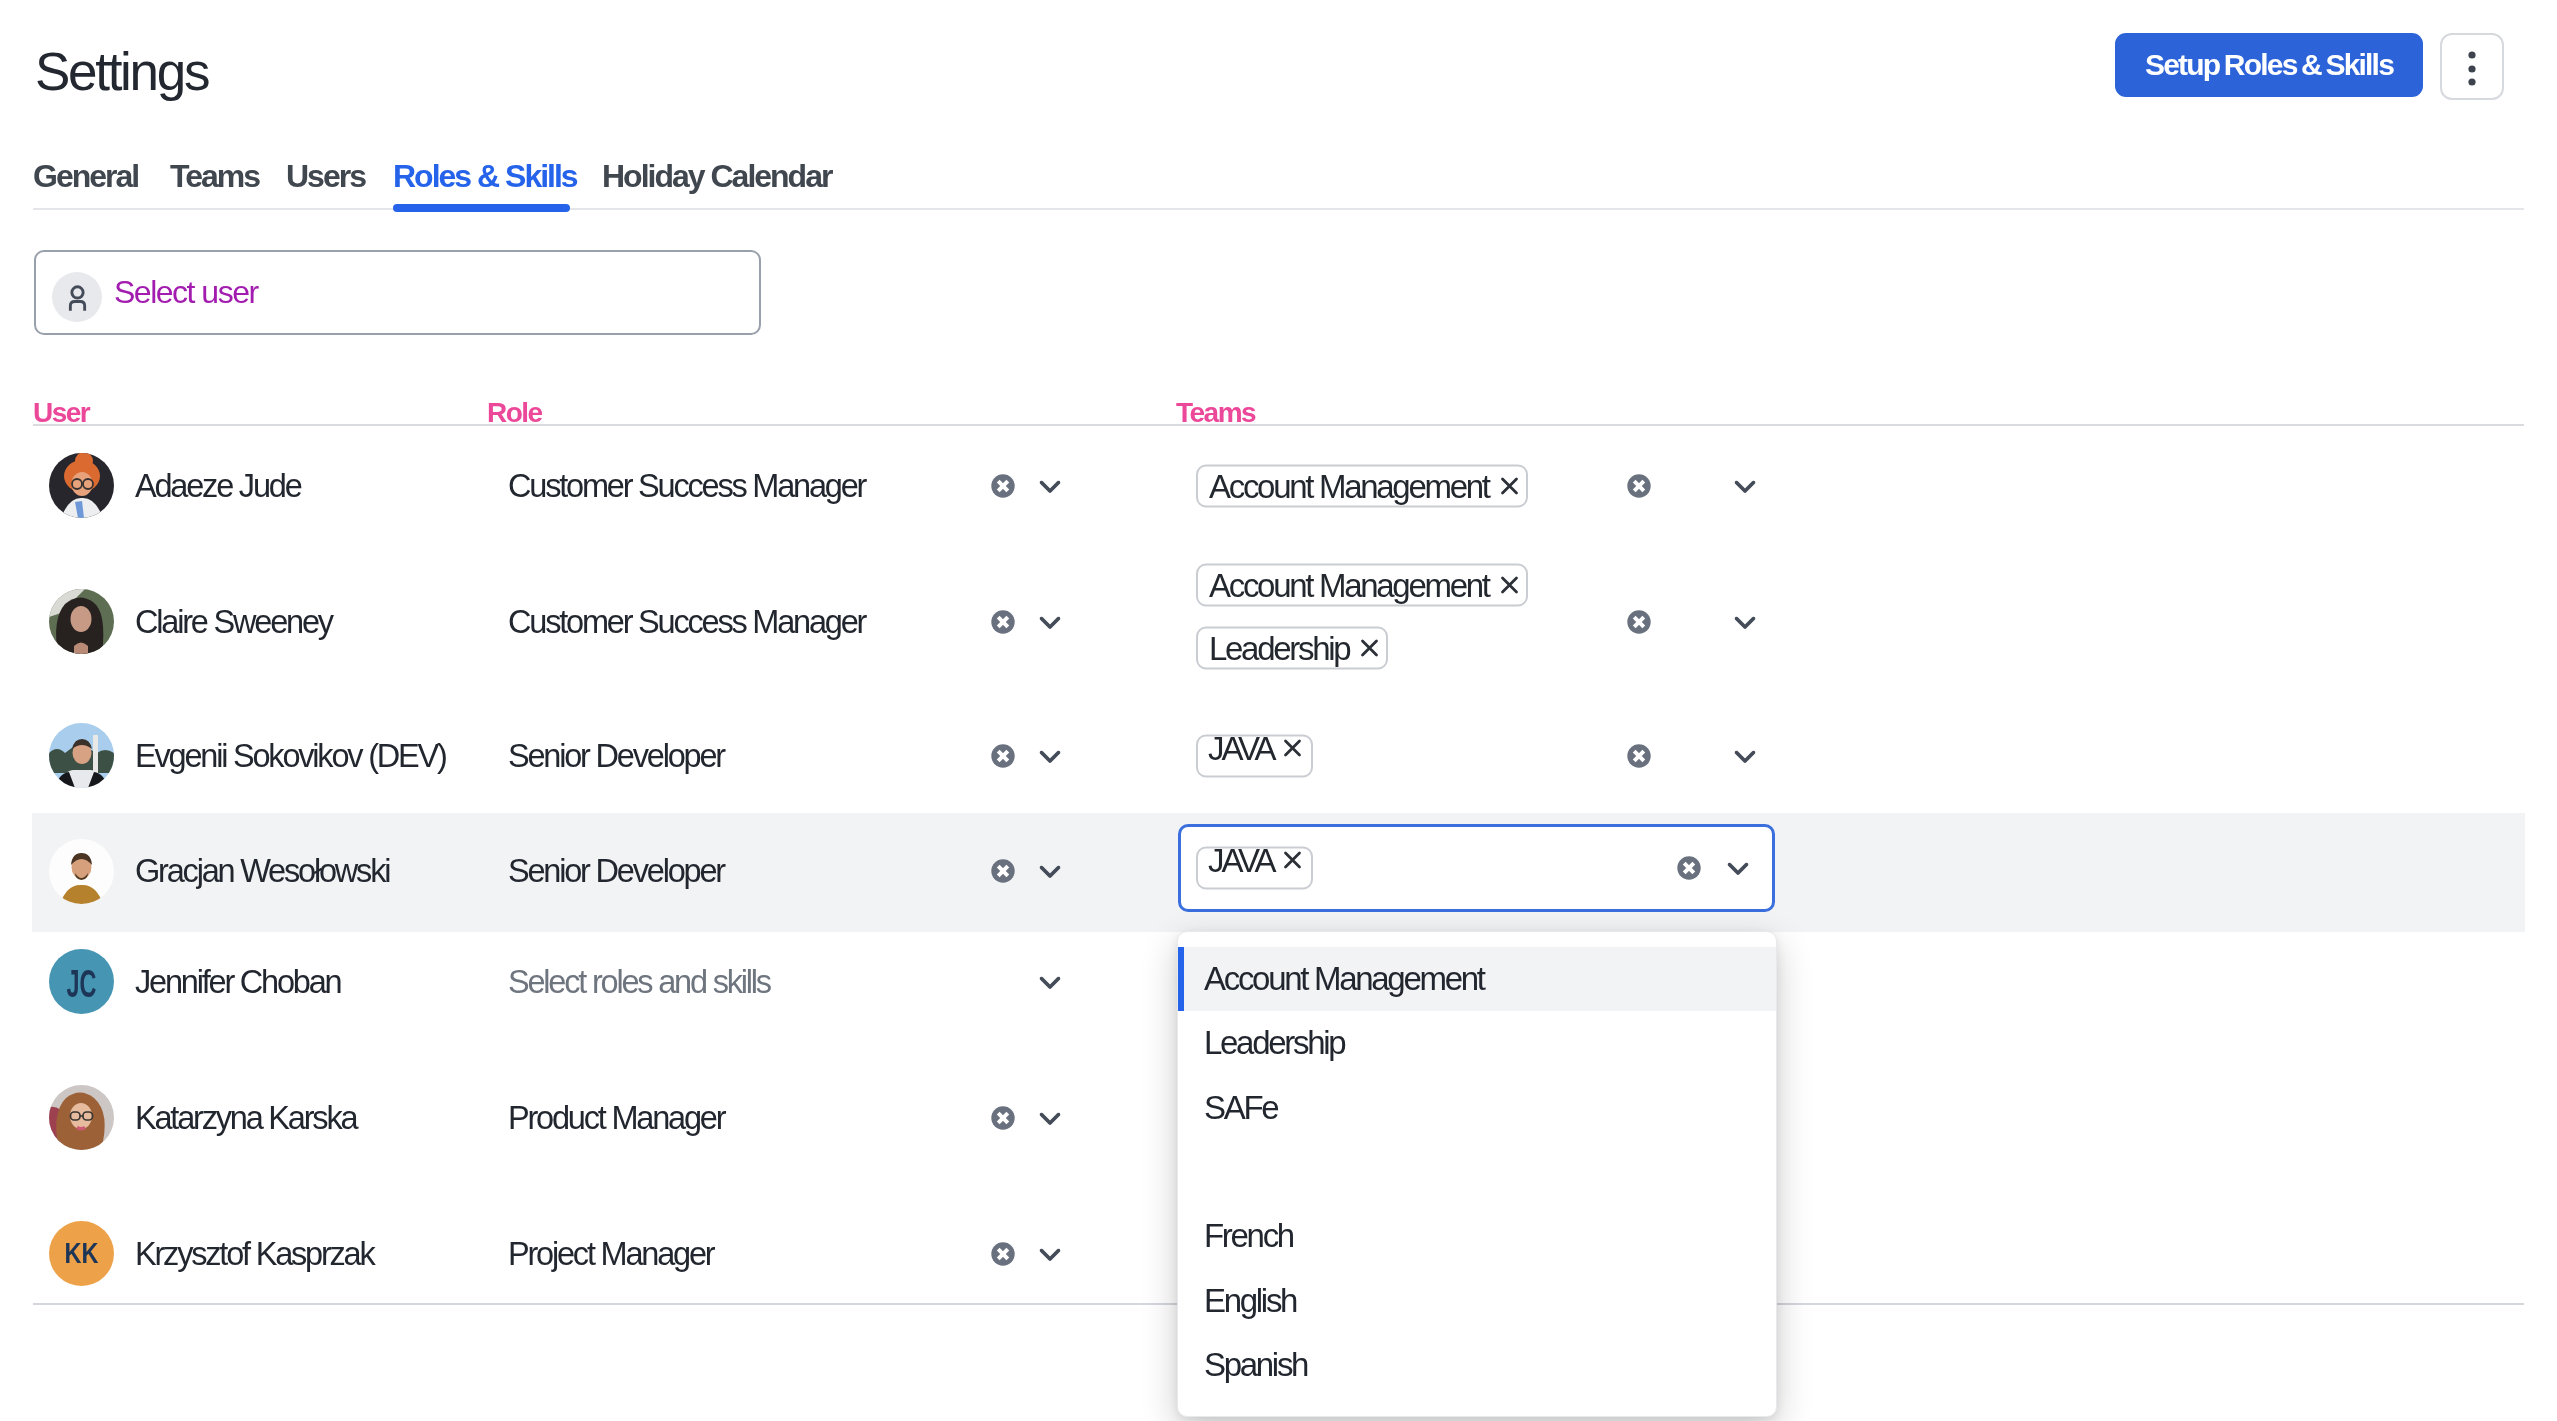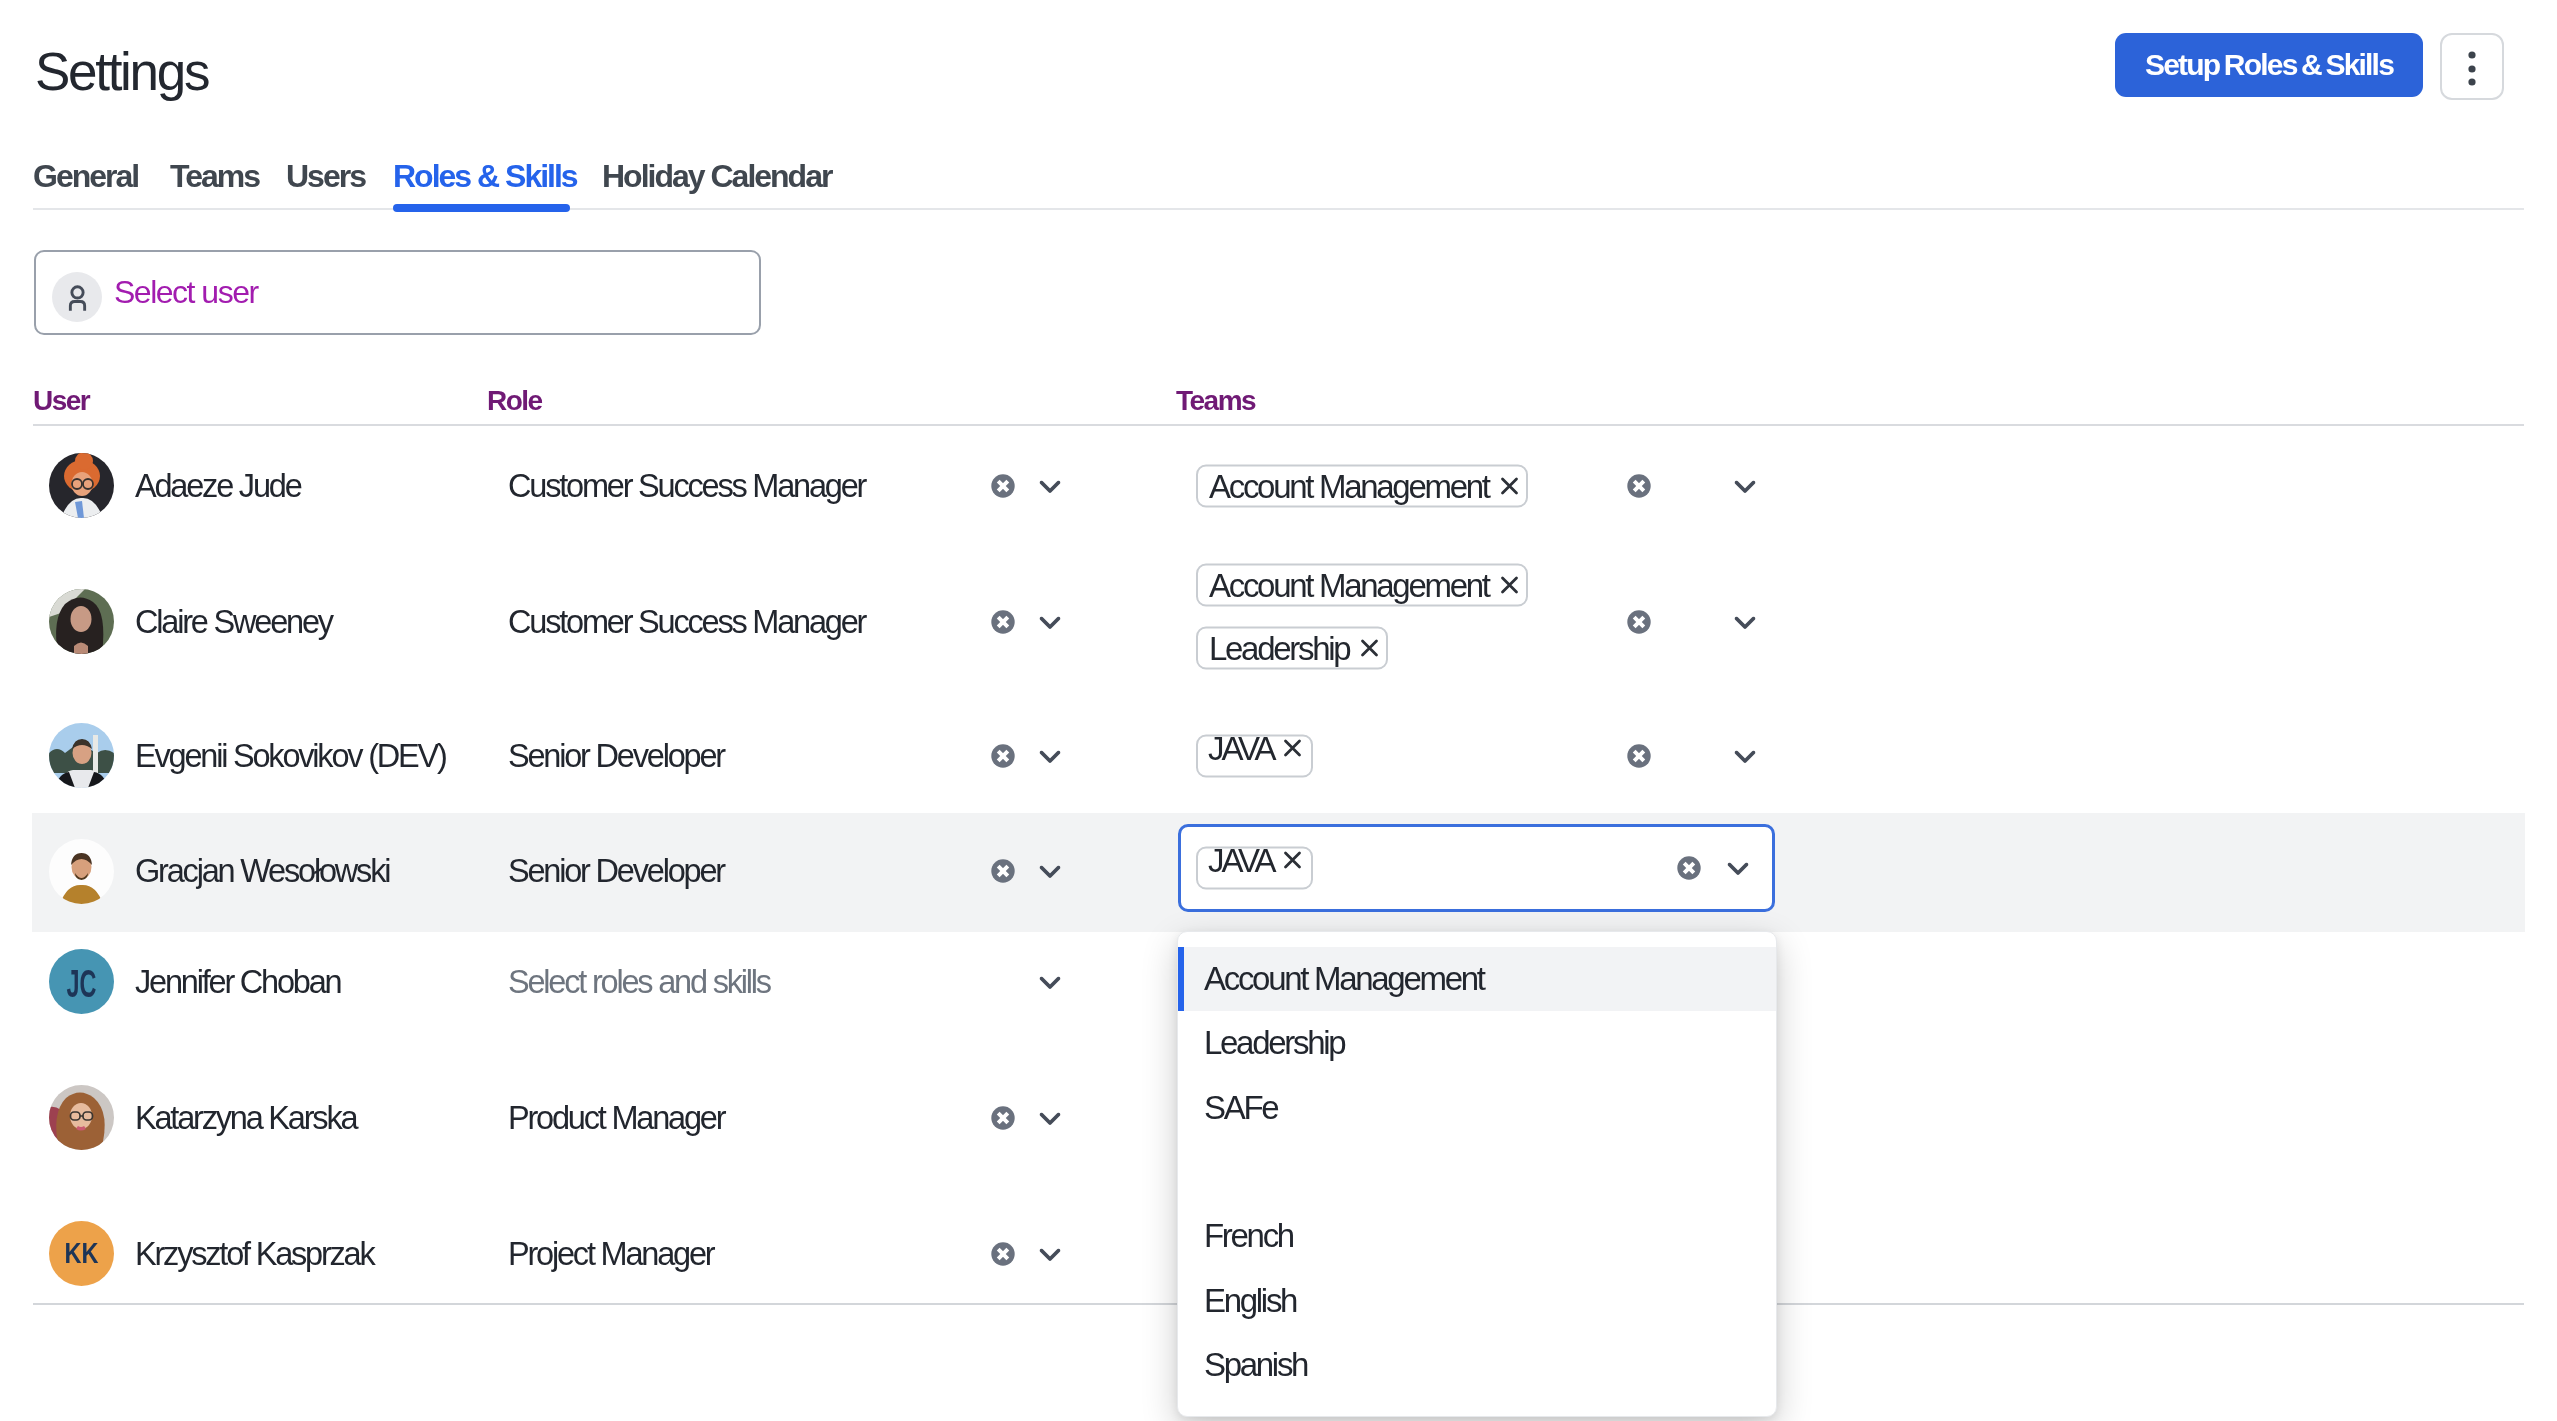--- a/index.html
+++ b/index.html
@@ -7,21 +7,21 @@
 h1{position:absolute;left:35px;top:45px;font-size:53px;font-weight:400;letter-spacing:-2.3px;color:#23272f;line-height:1}
 .btnp{position:absolute;left:2115px;top:33px;width:308px;height:64px;background:#2c63d9;border-radius:11px;color:#fff;font-size:30px;font-weight:700;letter-spacing:-1.8px;word-spacing:-2px;display:flex;align-items:center;justify-content:center}
 .btnm{position:absolute;left:2440px;top:33px;width:64px;height:67px;border:2px solid #d6d9dd;border-radius:12px;display:flex;align-items:center;justify-content:center}
 .tabs span{position:absolute;top:160px;font-size:32px;font-weight:700;letter-spacing:-2px;color:#40474f;line-height:1}
 .tabs .act{color:#2563eb}
 .tabgline{position:absolute;left:33px;top:208px;width:2491px;height:2px;background:#e4e6e9}
 .tabuline{position:absolute;left:393px;top:204px;width:177px;height:8px;background:#2563eb;border-radius:4px}
 .search{position:absolute;left:34px;top:250px;width:727px;height:85px;border:2px solid #99a0ab;border-radius:10px}
 .search .circ{position:absolute;left:16px;top:20px;width:50px;height:50px;border-radius:50%;background:#e8e9ec;display:flex;align-items:center;justify-content:center}
 .search .ph{position:absolute;left:78px;top:0;height:81px;display:flex;align-items:center;font-size:32px;letter-spacing:-1.5px;color:#a21caf}
-.th{position:absolute;font-size:28px;font-weight:700;letter-spacing:-1.5px;color:#701a75;top:387px;line-height:1}
+.th{position:absolute;font-size:28px;font-weight:700;letter-spacing:-1.5px;color:#ec4899;top:399px;line-height:1}
 .thline{position:absolute;left:33px;top:424px;width:2491px;height:2px;background:#d9dbdf}
 .botline{position:absolute;left:33px;top:1303px;width:2491px;height:2px;background:#d3d6da}
 .rowbg{position:absolute;left:32px;top:813px;width:2493px;height:119px;background:#f2f3f4}
 .av{position:absolute;width:65px;height:65px}
 .name,.role{position:absolute;font-size:32.5px;letter-spacing:-2.2px;line-height:1;color:#22262e;transform:translateY(-50%)}
 .name{left:135px}
 .role{left:508px}
 .roleph{color:#6e757f}
 .xc{position:absolute;width:24px;height:24px;transform:translate(-50%,-50%)}
 .chev{position:absolute;width:21px;height:13px;transform:translate(-50%,-50%)}

